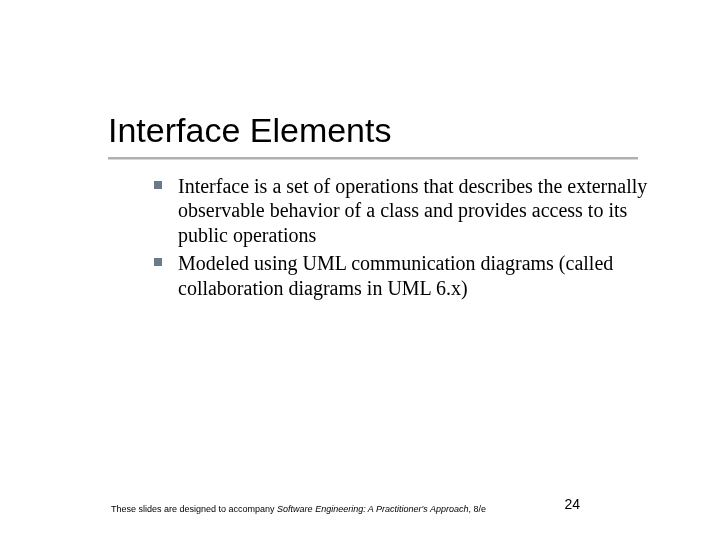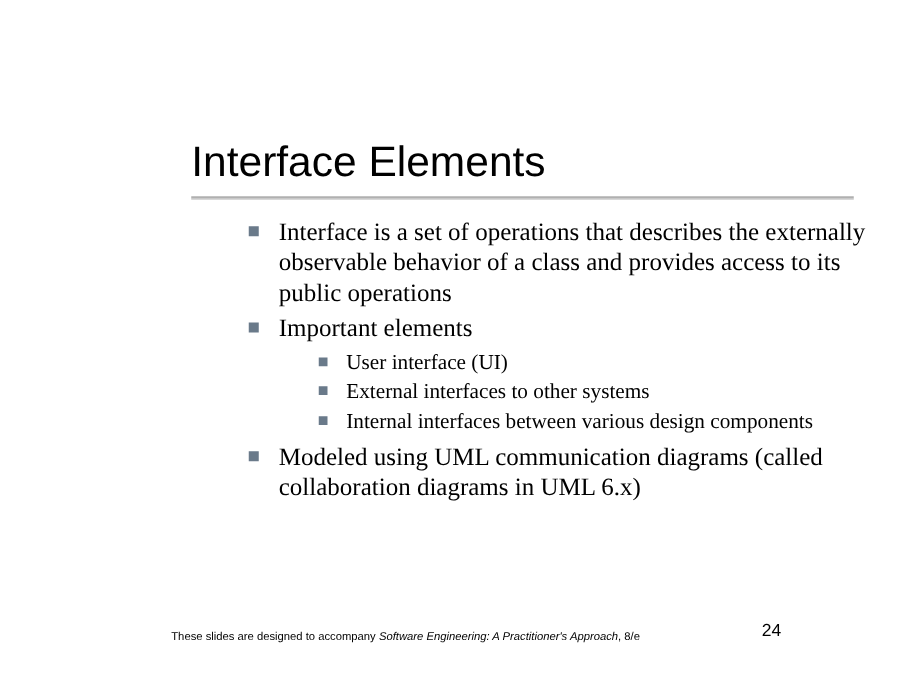--- a/index.html
+++ b/index.html
@@ -11,21 +11,20 @@
     font-family: Arial, Helvetica, sans-serif;
     color: #000;
     overflow: hidden;
   }
   .slide {
     position: relative;
     width: 628px;
     height: 540px;
     background: #ffffff;
     box-sizing: border-box;
-    margin-left: 45px;
   }
   .title-wrap {
     position: absolute;
     left: 108px;
     top: 112px;
     right: 60px;
   }
   .title {
     font-size: 34px;
     font-weight: 400;
@@ -84,21 +83,21 @@
     content: "";
     position: absolute;
     left: 4px;
     top: 6px;
     width: 7px;
     height: 7px;
     background: #6a7a8a;
   }
   .footer-left {
     position: absolute;
-    left: 92px;
+    left: 111px;
     bottom: 25px;
     width: 480px;
     font-size: 9px;
     line-height: 1.25;
     color: #000;
   }
   .footer-left .book-title { font-style: italic; }
   .page-num {
     position: absolute;
     right: 48px;
@@ -116,34 +115,20 @@
     <div class="title">Interface Elements</div>
     <div class="rule"></div>
   </div>
 
   <div class="body">
     <ul class="level1">
       <li>
         <span>Interface is a set of operations that describes the externally observable behavior of a class and provides access to its public operations</span>
       </li>
       <li>
-        <span>Important elements</span>
-        <ul class="level2">
-          <li>
-            <span>User interface (UI)</span>
-          </li>
-          <li>
-            <span>External interfaces to other systems</span>
-          </li>
-          <li>
-            <span>Internal interfaces between various design components</span>
-          </li>
-        </ul>
-      </li>
-      <li>
         <span>Modeled using UML communication diagrams (called collaboration diagrams in UML 6.x)</span>
       </li>
     </ul>
   </div>
 
   <div class="footer-left">
     <span>These slides are designed to accompany </span><span class="book-title">Software Engineering: A Practitioner's Approach</span><span>, 8/e</span><br>
   </div>
 
   <div class="page-num">24</div>

